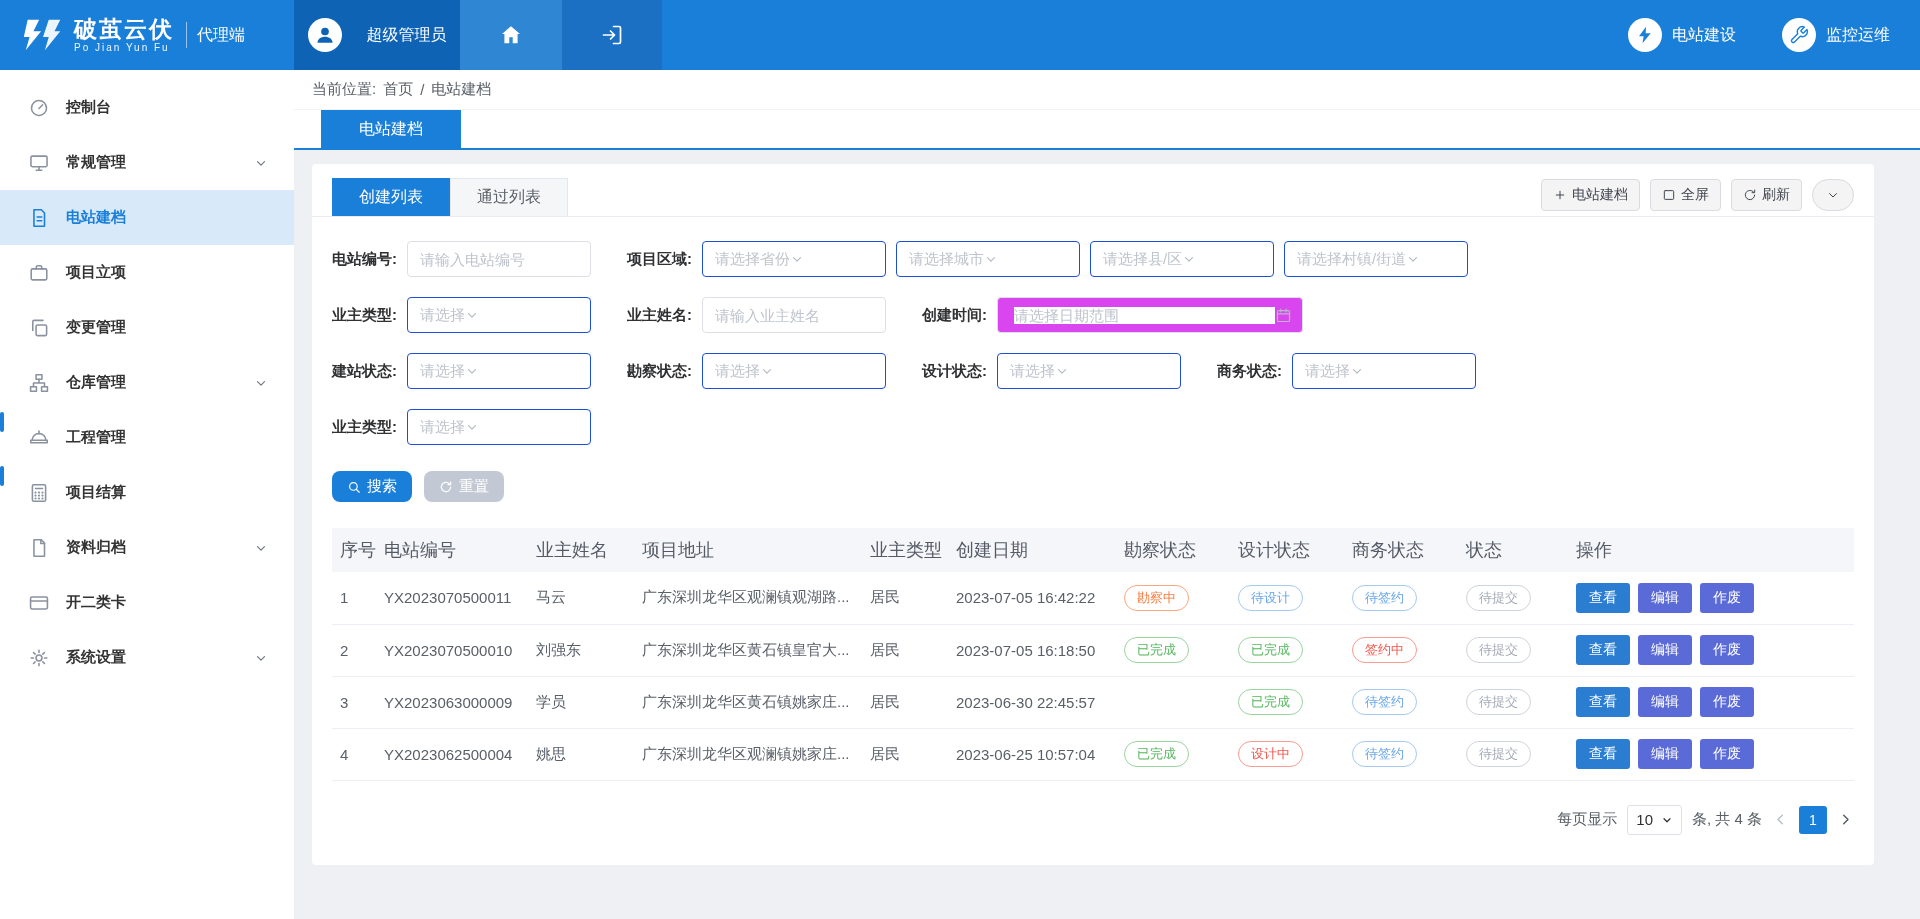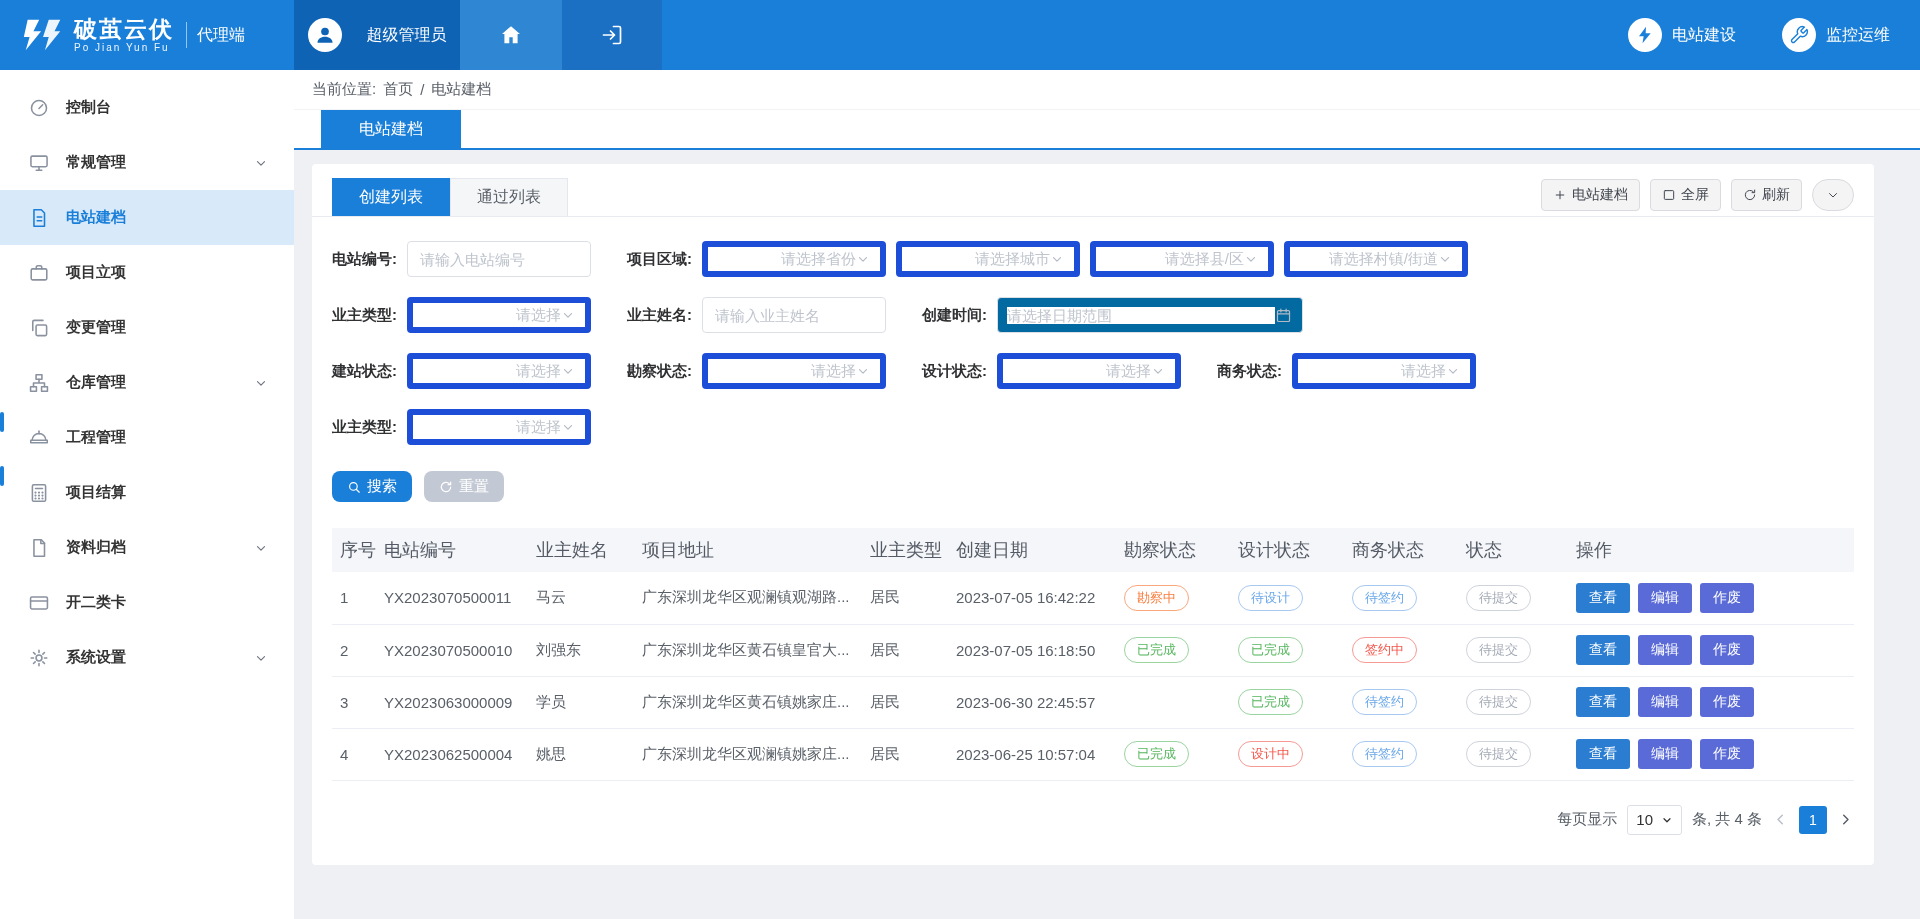--- a/index.html
+++ b/index.html
@@ -61,25 +61,25 @@
   .tool-btn svg { width:14px; height:14px; }
   .tool-btn.round { border-radius:16px; width:42px; padding:0; justify-content:center; }
 
   
   .filters { padding:24px 20px 0; }
   .f-row { display:flex; margin-bottom:20px; }
   .f-group { display:flex; align-items:center; margin-right:36px; }
   .f-group label { font-size:15px; font-weight:bold; color:#303133; margin-right:10px; white-space:nowrap; }
   .f-input { width:184px; height:36px; border:1px solid #dcdfe6; border-radius:4px; padding:0 12px; font-size:15px; color:#5a6068; outline:none; font-family:inherit; }
   .f-input::placeholder { color:#bfc4cd; }
-  .sel { width:184px; height:36px; border:6px solid #1d4ed8; border-radius:4px; padding:0 10px 0 12px; display:flex; align-items:center; justify-content:flex-end; background:#fff; cursor:pointer; }
+  .sel { width:184px; height:36px; border:1px solid #1d4ed8; border-radius:4px; padding:0 10px 0 12px; display:flex; align-items:center; justify-content:flex-start; background:#fff; cursor:pointer; }
   .sel-ph { font-size:15px; color:#bfc4cd; white-space:nowrap; overflow:hidden; }
   .sel-arrow { color:#b4bac4; } .sel-arrow svg { width:14px; height:14px; stroke-width:2; }
   .sel-group { display:flex; gap:10px; }
-  .date-box { width:306px; height:36px; border:1px solid #dcdfe6; border-radius:4px; display:flex; align-items:center; padding:0 10px 0 9px; background:#0369a1; }
+  .date-box { width:306px; height:36px; border:1px solid #dcdfe6; border-radius:4px; display:flex; align-items:center; padding:0 10px 0 16px; background:#d946ef; }
   .date-box input { border:none; outline:none; flex:1; font-size:15px; color:#5a6068; font-family:inherit; min-width:0; }
   .date-box input::placeholder { color:#bfc4cd; }
   .cal-icon { color:#b4bac4; } .cal-icon svg { width:17px; height:17px; }
 
   .actions-row { padding:6px 20px 0; display:flex; gap:12px; }
   .btn { height:31px; padding:0 15px; border:none; border-radius:8px; color:#fff; font-size:15px; display:flex; align-items:center; gap:6px; cursor:pointer; font-family:inherit; }
   .btn svg { width:14px; height:14px; stroke-width:2; }
   .btn-search { background:#1a7fd9; }
   .btn-reset { background:#c3c9d4; }
 

